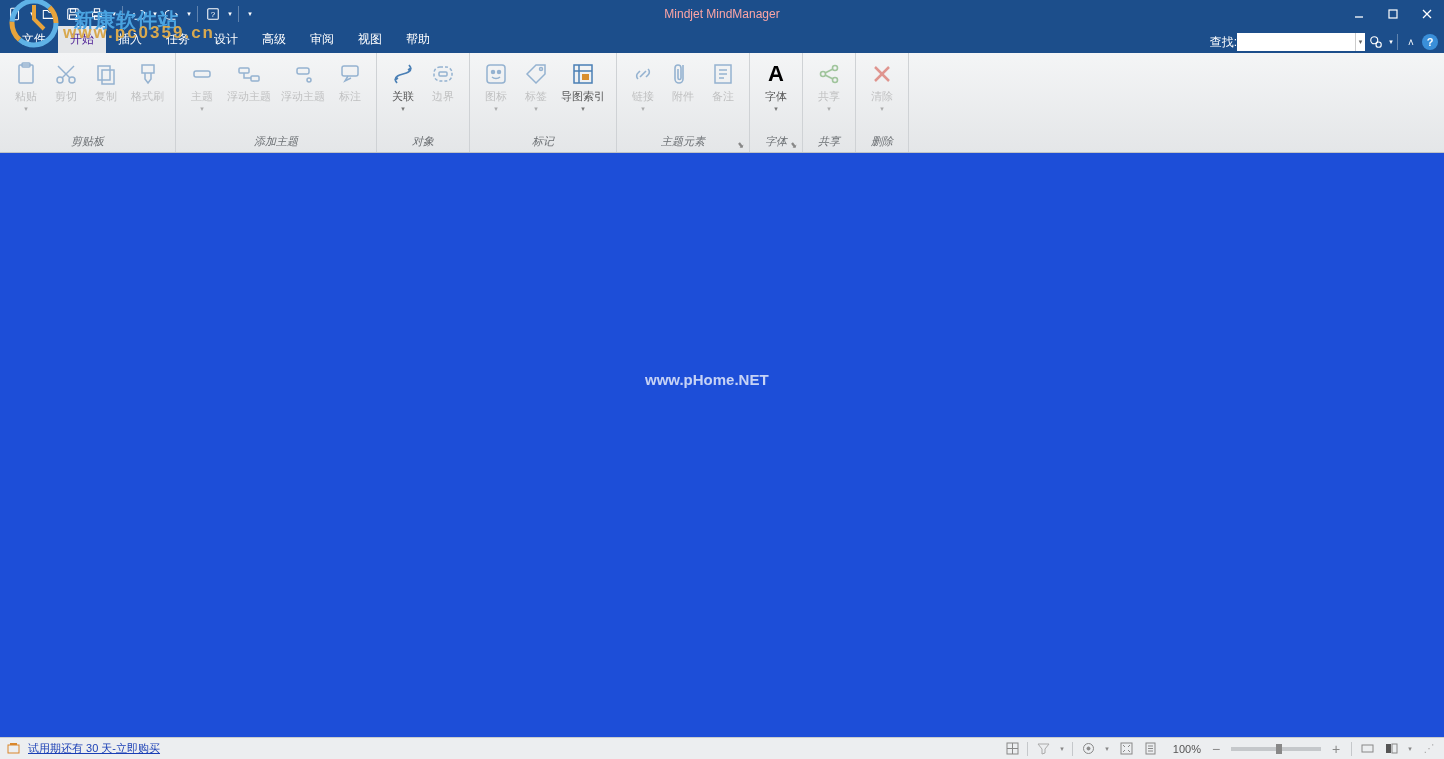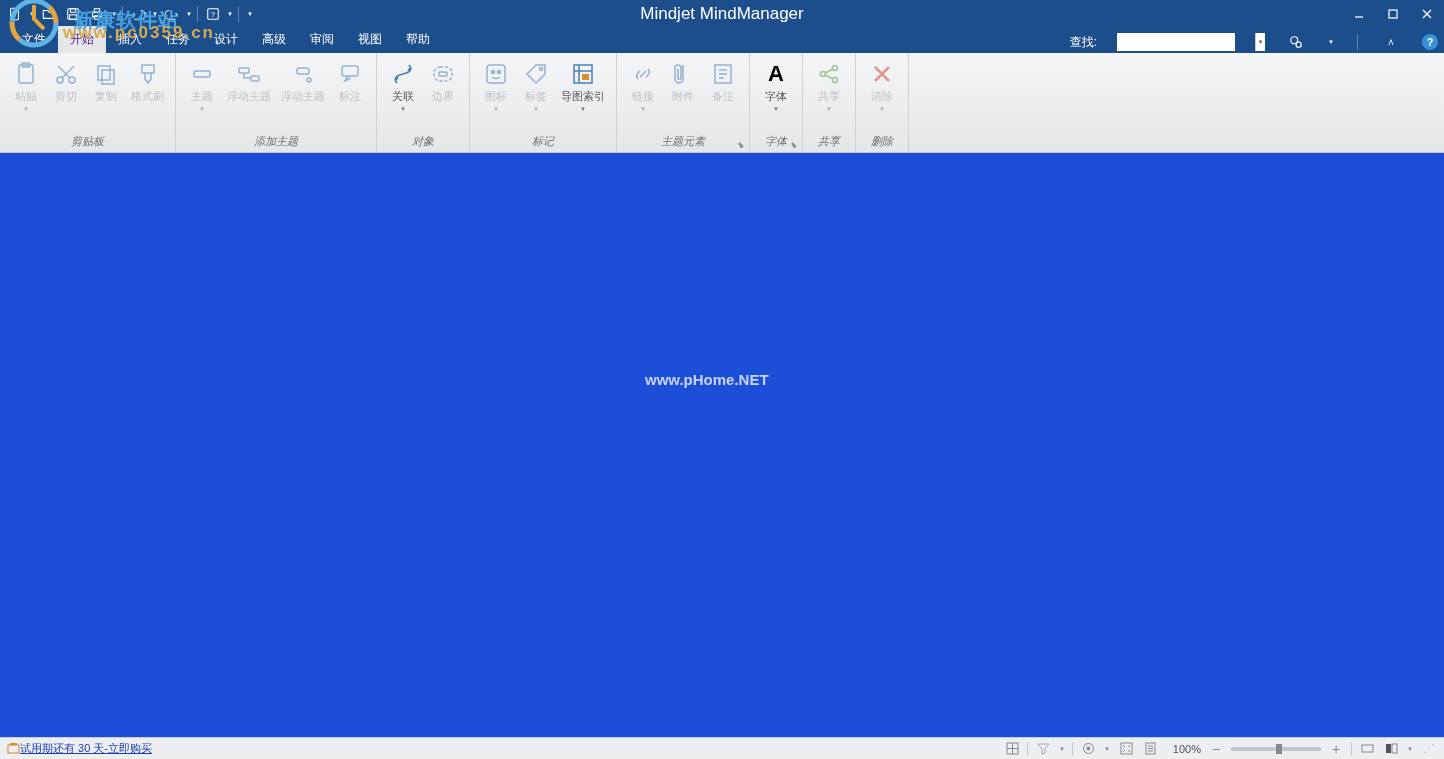--- a/index.html
+++ b/index.html
@@ -5,30 +5,30 @@
 * { margin: 0; padding: 0; box-sizing: border-box; font-family: "Microsoft YaHei", "Segoe UI", Arial, sans-serif; }
 body { width: 1444px; height: 759px; background: #d9dcdd; overflow: hidden; display: flex; flex-direction: column; }
 
 
 .titlebar { height: 27px; background: #1c4e8b; display: flex; align-items: center; position: relative; }
 .qat { display: flex; align-items: center; gap: 2px; padding-left: 4px; }
 .qat-btn { width: 22px; height: 22px; display: flex; align-items: center; justify-content: center; color: #fff; cursor: pointer; font-size: 13px; }
 .qat-btn svg { width: 14px; height: 14px; }
 .qat-sep { width: 1px; height: 16px; background: rgba(255,255,255,0.3); margin: 0 2px; }
 .qat-drop { width: 8px; display:flex; align-items:center; justify-content:center; color:#fff; font-size:7px; cursor:pointer; }
-.title-text { position: absolute; left: 50%; transform: translateX(-50%); color: #ffffff; font-size: 17px; }
+.title-text { position: absolute; left: 50%; transform: translateX(-50%); color: #fca5a5; font-size: 12px; }
 .win-controls { margin-left: auto; display: flex; }
 .win-btn { width: 34px; height: 27px; display: flex; align-items: center; justify-content: center; color: #fff; cursor: pointer; }
 .win-btn svg { width: 10px; height: 10px; }
 
 
 .menubar { height: 26px; background: #1c4e8b; display: flex; align-items: flex-end; padding-left: 10px; position: relative; }
 .menu-item { color: #fff; font-size: 12px; padding: 5px 12px; cursor: pointer; }
 .menu-item.active { background: #e4e6e8; color: #4c1d95; }
-.search-area { position: absolute; right: 6px; display: flex; align-items: center; gap: 20px; }
+.search-area { position: absolute; right: 6px; display: flex; align-items: center; gap: 0; }
 .search-label { color: #fff; font-size: 12px; }
 .search-input { width: 118px; height: 18px; border: none; font-size: 11px; padding: 0 4px; }
 .search-drop { width:10px; height:18px; background:#fff; border-left:1px solid #ccc; display:flex; align-items:center; justify-content:center; font-size:7px; color:#666; cursor:pointer; }
 .search-btn { width: 22px; height: 20px; display: flex; align-items: center; justify-content: center; cursor: pointer; }
 .search-btn svg { width:14px; height:14px; }
 .help-btn { width: 16px; height: 16px; border-radius: 50%; background: #3a8fd9; color: #fff; display: flex; align-items: center; justify-content: center; font-size: 11px; font-weight: bold; cursor: pointer; }
 
 
 .ribbon { height: 100px; background: linear-gradient(#f4f5f6, #e4e6e8); border-bottom: 1px solid #c0c3c6; display: flex; overflow: hidden; }
 .ribbon-group { display: flex; flex-direction: column; border-right: 1px solid #cfd2d5; }
@@ -44,21 +44,21 @@
 .disabled .rbtn-label { color: #999; }
 
 
 .canvas { flex: 1; background: #1d4ed8; position: relative; }
 .watermark1 { position:absolute; top:23px; left:63px; color:#d8a94f; font-size:17px; font-weight:bold; pointer-events:none; letter-spacing:2px; }
 .watermark1b { position:absolute; top:7px; left:74px; color:#4aa3e0; font-size:20px; font-weight:bold; pointer-events:none; letter-spacing:1px; }
 .watermark2 { position:absolute; top:218px; left:645px; color:rgba(255,255,255,0.75); font-size:15px; font-weight:bold; pointer-events:none; }
 
 
 .statusbar { height: 22px; background: #eceef0; border-top: 1px solid #c9ccce; display: flex; align-items: center; padding: 0 6px; font-size: 11px; color: #444; }
-.trial-link { color: #1a3fb5; text-decoration: underline; cursor: pointer; margin-left: 0; }
+.trial-link { color: #1a3fb5; text-decoration: underline; cursor: pointer; margin-left: 8px; }
 .status-right { margin-left: auto; display: flex; align-items: center; gap: 6px; }
 .sb-btn { width: 18px; height: 18px; display: flex; align-items: center; justify-content: center; color: #888; cursor: pointer; }
 .sb-btn svg { width: 13px; height: 13px; }
 .sb-sep { width:1px; height:14px; background:#c5c8cb; }
 .zoom-slider { width: 90px; height: 4px; background: #c5c8cb; position: relative; cursor: pointer; }
 .zoom-thumb { position: absolute; left: 45px; top: -3px; width: 6px; height: 10px; background: #888; }
 .zoom-text { font-size: 11px; color: #555; min-width: 36px; text-align: right; }
 
 
 .logo-overlay { position:absolute; top:-3px; left:8px; width:52px; height:52px; z-index:5; pointer-events:none; }

